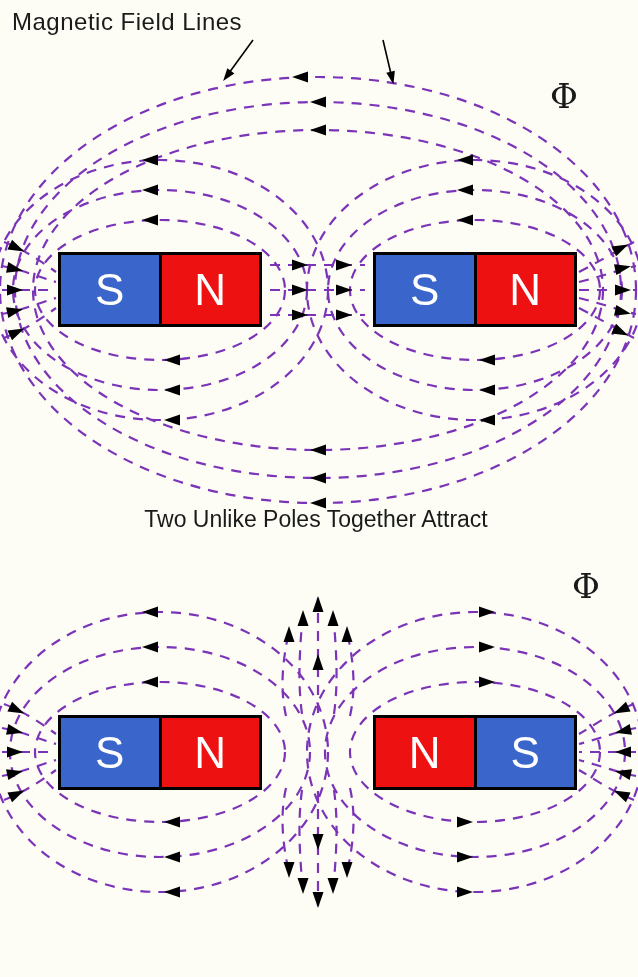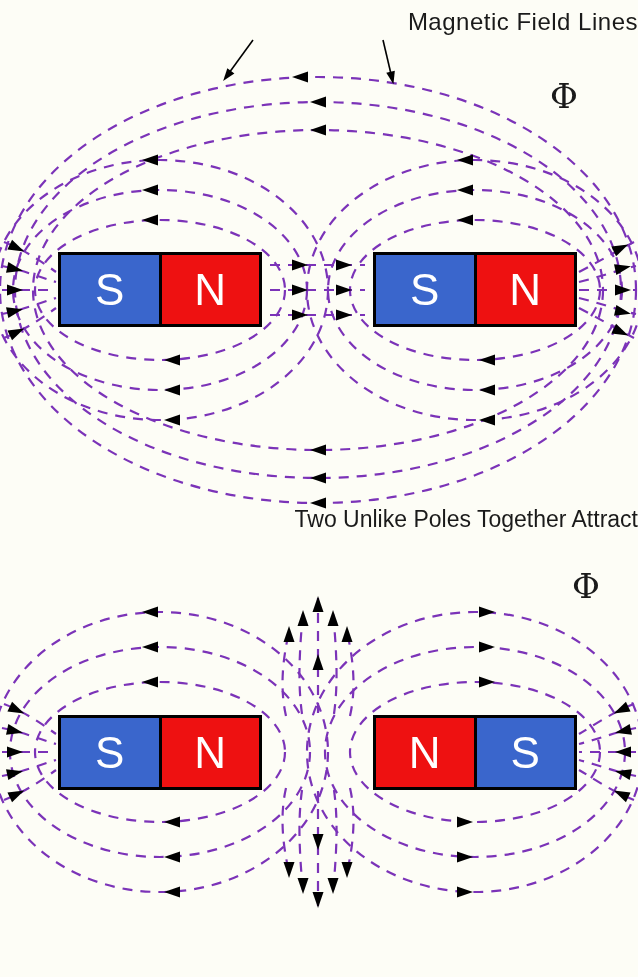--- a/index.html
+++ b/index.html
@@ -21,27 +21,27 @@
     overflow:hidden;
     font-family:"Liberation Sans", sans-serif;
     margin:0 auto;
   }
   .canvas svg{position:absolute;left:0;top:0;}
   .fl{fill:none;stroke:var(--field-line);stroke-width:2.2;stroke-dasharray:10 8;}
   .ptr{fill:none;stroke:var(--arrow);stroke-width:1.6;}
   .ahp{fill:var(--arrow);stroke:none;}
   .title{
     position:absolute;left:0;right:0;top:8px;
-    text-align:right;font-size:24px;color:var(--text);
+    text-align:left;font-size:24px;color:var(--text);
     letter-spacing:0.5px;
     margin-left:12px;
   }
   .caption{
-    position:absolute;left:0;right:0;
-    text-align:right;font-size:23px;color:var(--text);
+    position:absolute;left:0;right:6px;
+    text-align:center;font-size:23px;color:var(--text);
   }
   .caption-top{top:506px;}
   .caption-bottom{top:930px;}
   .phi{
     position:absolute;
     font-family:"DejaVu Serif", serif;
     font-size:34px;color:var(--text);
   }
   .phi-top{left:550px;top:76px;}
   .phi-bottom{left:572px;top:566px;}

